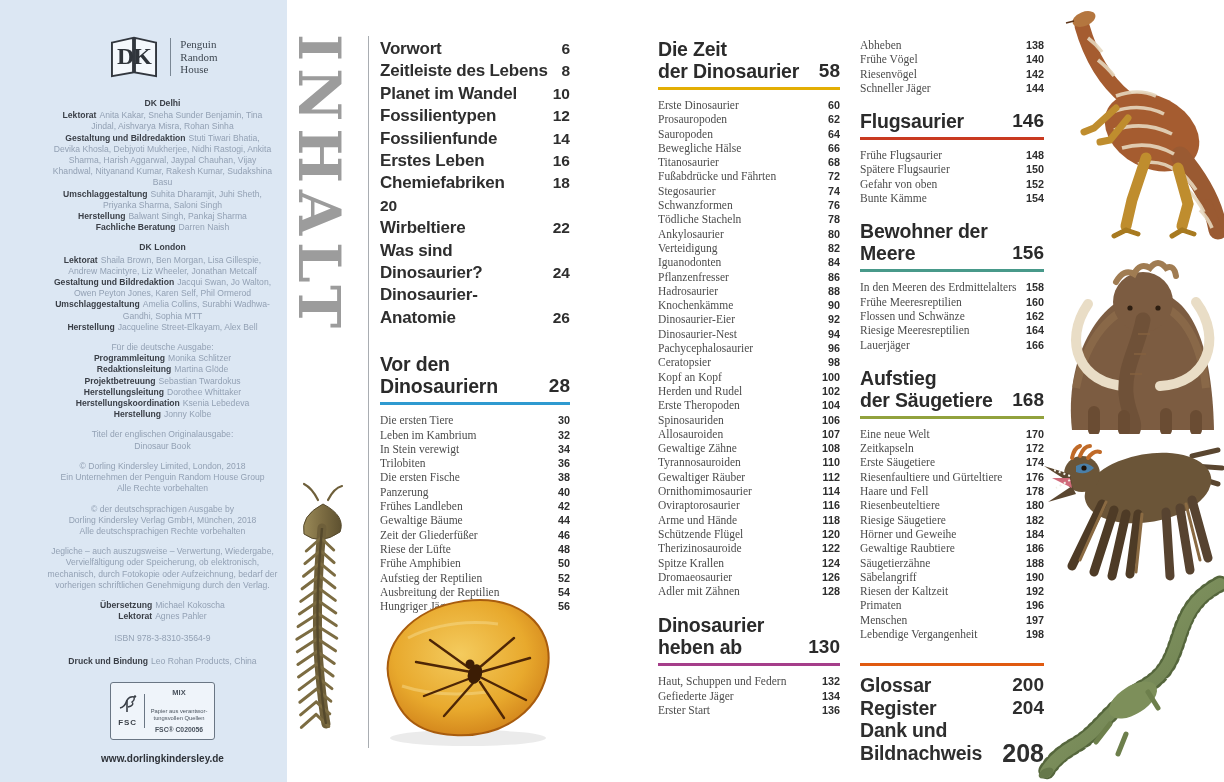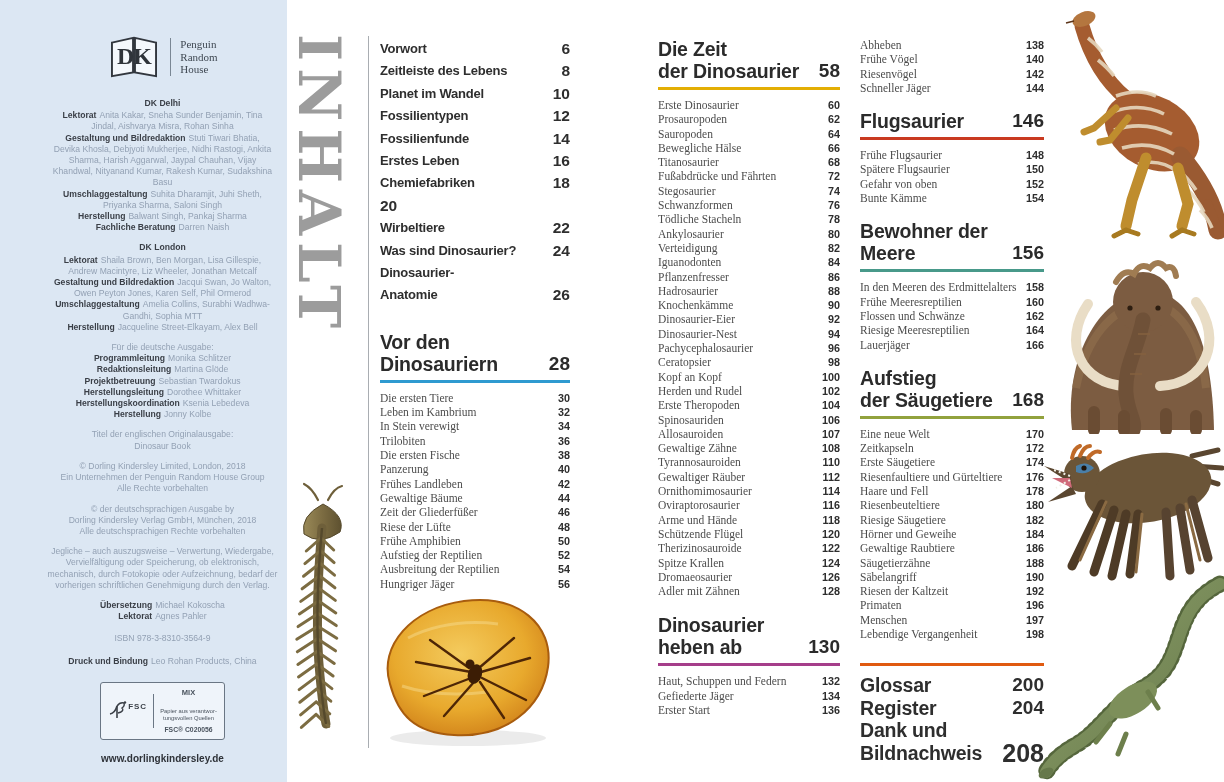--- a/index.html
+++ b/index.html
@@ -15,21 +15,21 @@
   .logo-text{text-align:left;font-family:"Liberation Serif",serif;font-size:11px;
              line-height:12.5px;color:#3f4852;}
   .ch{font-weight:700;color:#3a3f47;margin:9px 0 1px;}
   .cl{margin:0;}
   .cb{font-weight:700;color:#3a3f47;margin-right:3px;}
   .blk{margin-bottom:9px;}
   .legal{margin:0 -6px 9px;}
   .isbn{margin:11px 0;}
   .fsc{display:inline-flex;align-items:center;gap:6px;border:1px solid #6a7684;border-radius:3px;
        padding:4px 7px;margin-top:6px;background:rgba(255,255,255,.55);}
-  .fsc-left{display:flex;flex-direction:row;align-items:flex-start;color:#3a3f47;}
+  .fsc-left{display:flex;flex-direction:column;align-items:center;color:#3a3f47;}
   .fsc-left .fsc-word{font-weight:700;font-size:8px;letter-spacing:1px;margin-top:1px;}
   .fsc-sep{width:1px;height:34px;background:#6a7684;}
   .fsc-right{text-align:center;color:#4a535e;}
   .fsc-mix{font-size:7.5px;font-weight:700;margin-bottom:10px;}
   .fsc-small{font-size:5.8px;line-height:7px;}
   .fsc-code{font-size:6.8px;font-weight:700;margin-top:2px;}
   .website{font-weight:700;color:#2e3238;font-size:10px;margin-top:13px;}
 
   
   .inhalt{position:absolute;left:290px;top:34px;height:320px;
@@ -37,21 +37,21 @@
           font-size:58px;letter-spacing:7px;color:#9c9c9c;line-height:1;}
   .vrule{position:absolute;left:368px;top:36px;width:1px;height:712px;background:#a9adb2;}
 
   
   .col{position:absolute;top:38px;}
   .col1{left:380px;width:190px;}
   .col2{left:658px;width:182px;}
   .col3{left:860px;width:184px;}
 
   .titem{display:flex;justify-content:space-between;align-items:flex-end;}
-  .tlabel{font-weight:700;font-size:13px;line-height:22.4px;color:#2e2e2e;
+  .tlabel{font-weight:700;font-size:17px;line-height:22.4px;color:#2e2e2e;
           letter-spacing:-0.2px;white-space:pre-line;}
   .tpage{font-weight:700;font-size:15.5px;line-height:22.4px;color:#2e2e2e;}
 
   .sec{margin-top:0;}
   .sec-head{display:flex;justify-content:space-between;align-items:flex-end;}
   .sec-title{font-weight:700;font-size:19.5px;line-height:22px;color:#2b2b2b;
              letter-spacing:-0.2px;white-space:pre-line;}
   .sec-page{font-weight:700;font-size:19px;line-height:22px;color:#2b2b2b;}
   .sec-rule{height:3px;background:var(--accent,#333);margin-top:5px;}
   .entries{margin-top:8px;}

